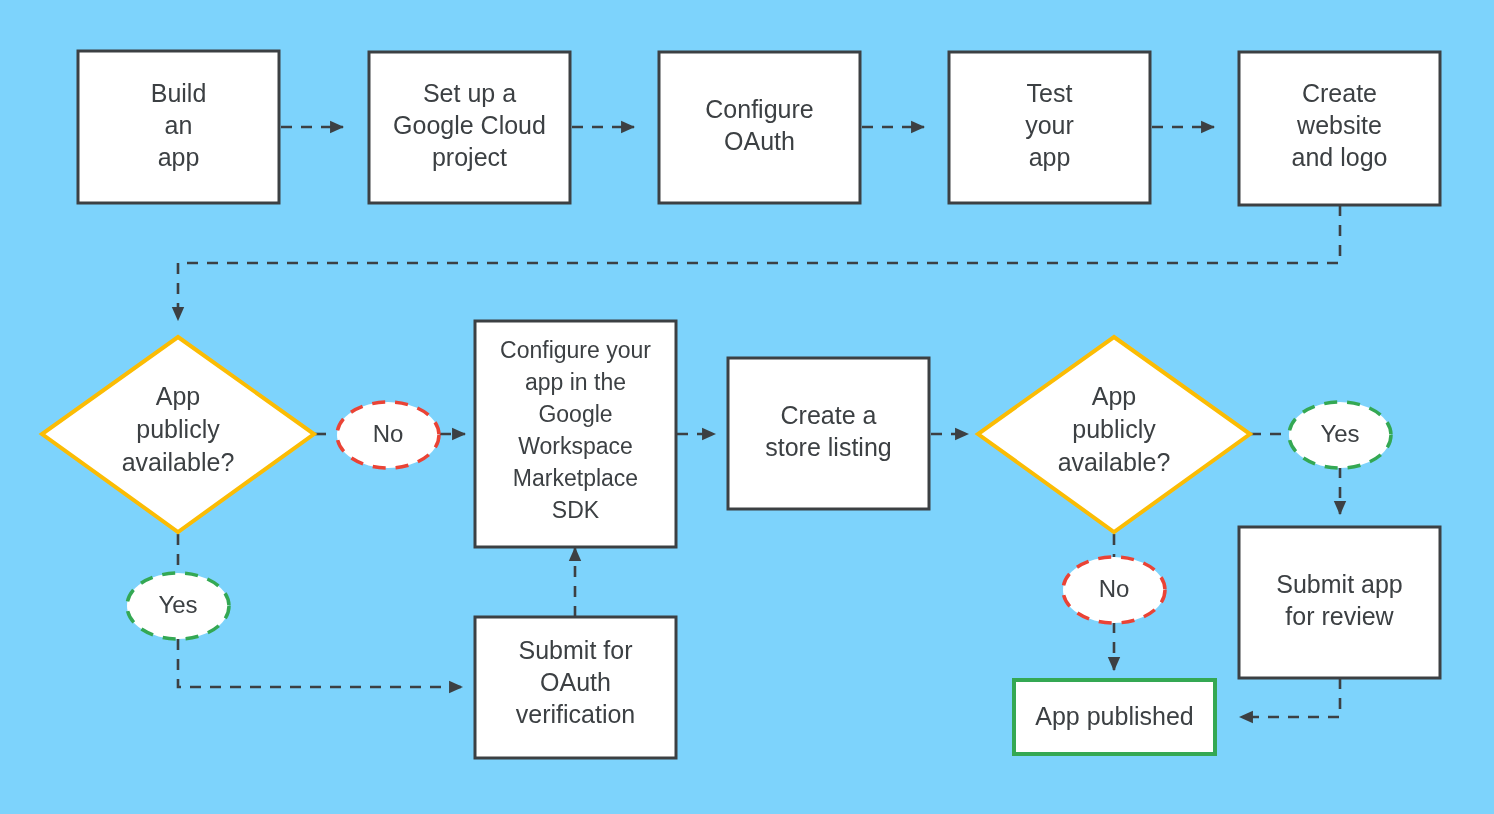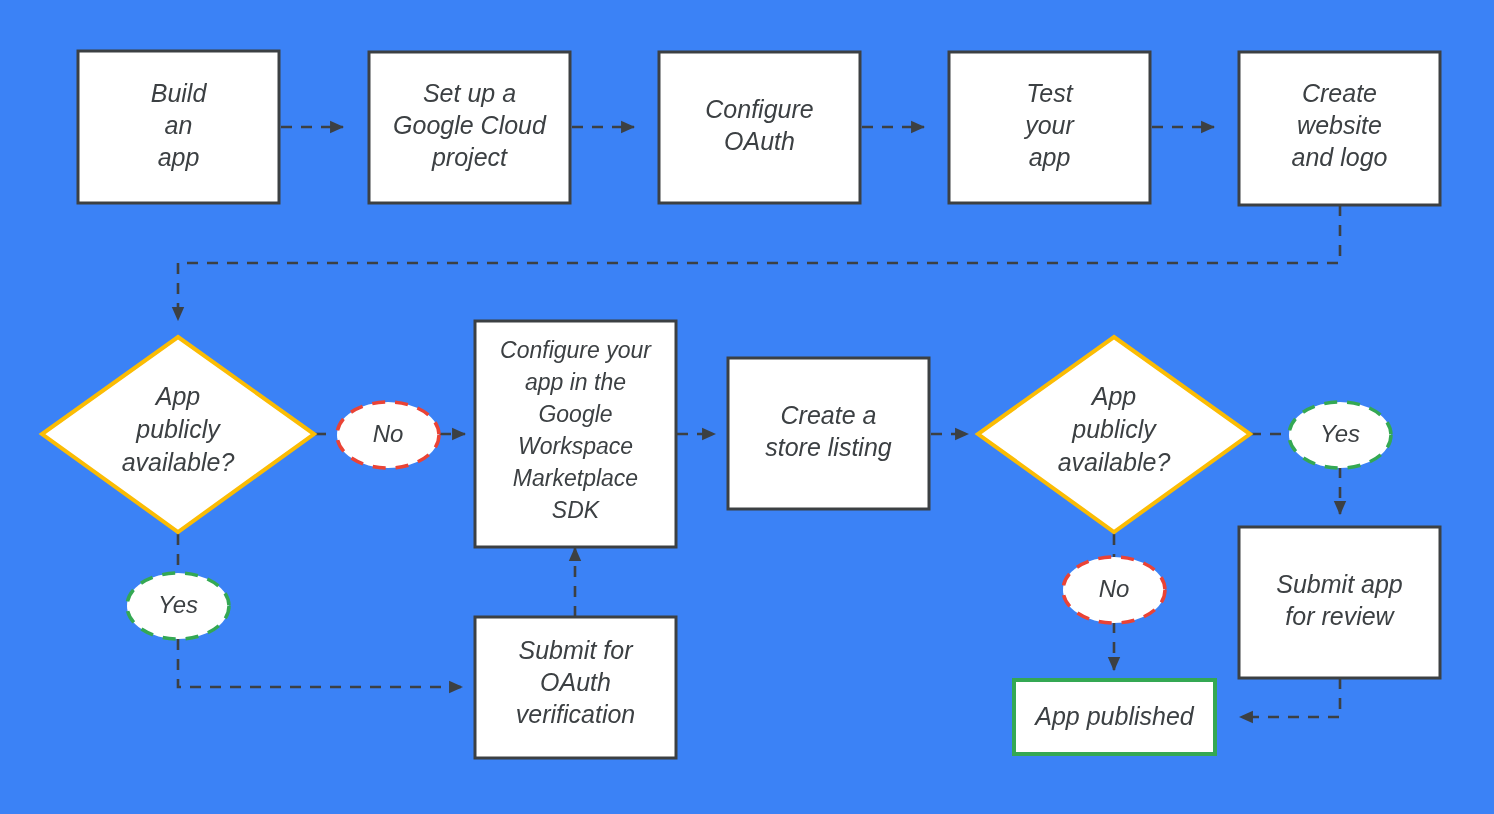--- a/index.html
+++ b/index.html
@@ -7,23 +7,22 @@
     padding: 0;
     background: #ffffff;
   }
   body {
     font-family: "Liberation Sans", sans-serif;
   }
   #canvas {
     position: relative;
     width: 1494px;
     height: 814px;
-    background: #3b82f6;
+    background: #7dd3fc;
     overflow: hidden;
-    font-style: italic;
   }
   svg#flow {
     position: absolute;
     top: 0;
     left: 0;
     width: 1494px;
     height: 814px;
     display: block;
   }
   .node-box {

